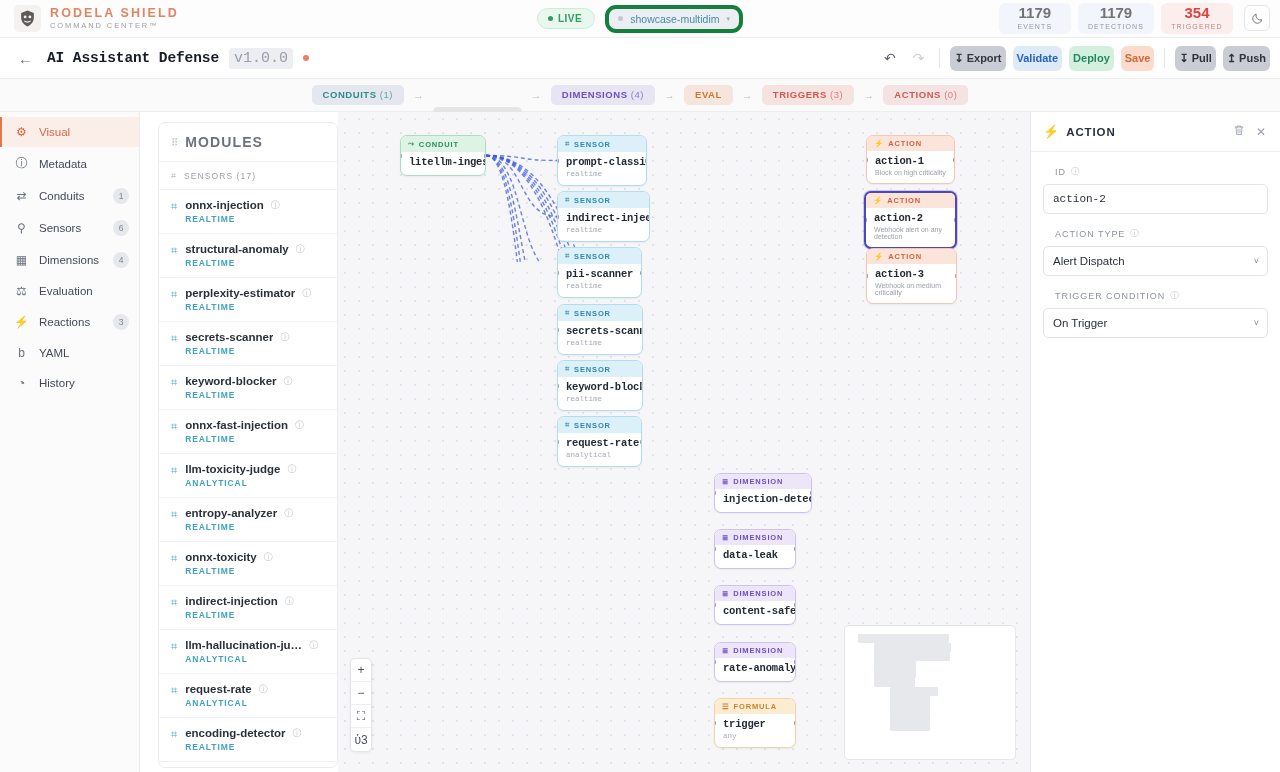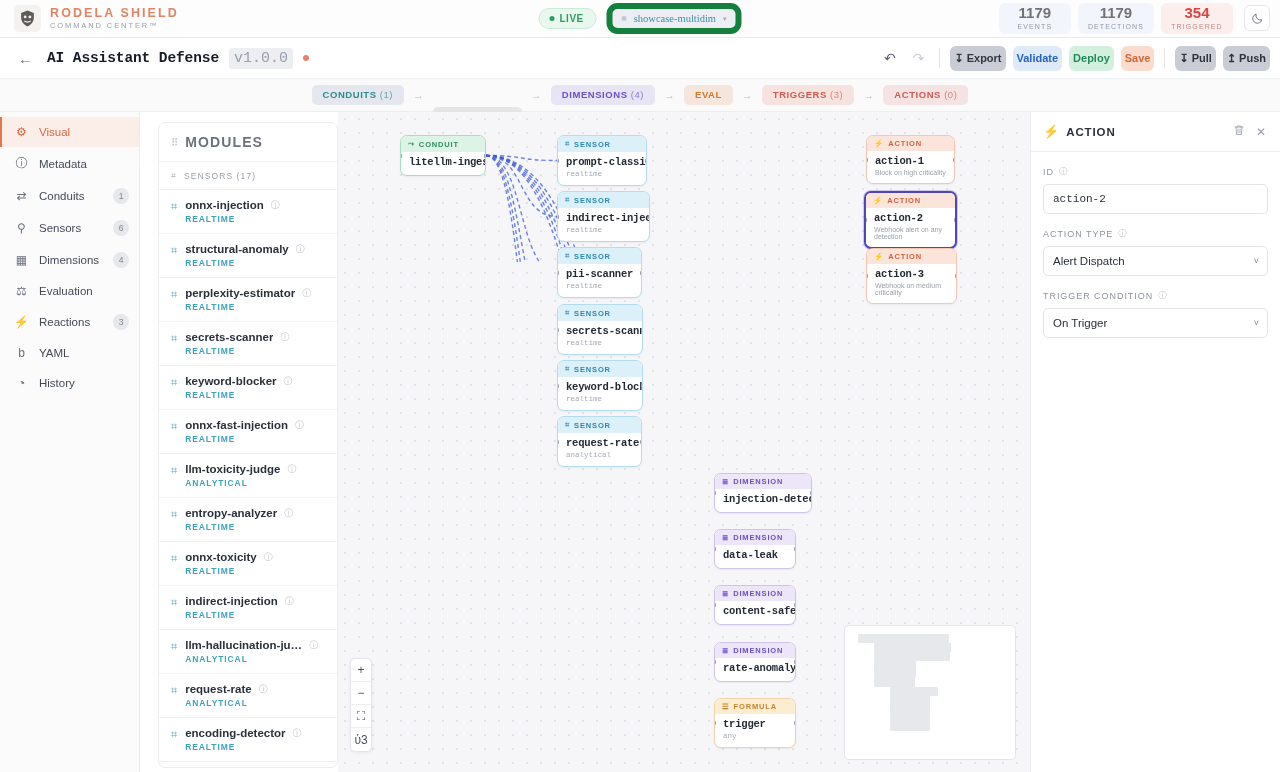--- a/index.html
+++ b/index.html
@@ -44,23 +44,23 @@
   }
   .pill-live {
     display: flex; align-items: center; gap: 5px;
     background: #e9f8ef; border: 1px solid #cdebd9;
     color: #2f9c62; font-size: 10px; font-weight: 700; letter-spacing: .5px;
     border-radius: 11px; padding: 4px 12px 4px 10px;
   }
   .dot-live { width: 5px; height: 5px; border-radius: 50%; background: #2f9c62; }
   .pill-ws {
     display: flex; align-items: center; gap: 7px;
-    background: #eceef4; border: 6px solid #15803d;
+    background: #eceef4; border: 4px solid #15803d;
     color: #3e8ea8; font-size: 10.5px;
-    font-family: Liberation Serif, serif;
+    font-family: Liberation Sans, sans-serif;
     border-radius: 11px; padding: 4px 9px;
   }
   .dot-ws { width: 5px; height: 5px; border-radius: 50%; background: #c3c8d2; }
   .caret-ws { font-size: 7px; color: #a6acb8; }
 
   .stats { margin-left: auto; display: flex; align-items: center; gap: 7px; }
   .stat {
     min-width: 72px; border-radius: 6px; padding: 2px 10px 3px;
     text-align: center; background: #f2f5fc;
   }
@@ -259,21 +259,21 @@
     display: flex; align-items: center; gap: 7px;
     padding: 12px 12px; border-bottom: 1px solid #eef0f2;
   }
   .insp-ico { color: #e0653c; font-size: 13px; }
   .insp-title { font-size: 11.5px; font-weight: 700; letter-spacing: .9px; color: #2b313b; flex: 1; }
   .insp-act { font-size: 12px; color: #9aa0ab; cursor: pointer; padding: 0 2px; }
   .insp-body { padding: 14px 12px; }
   .field { margin-bottom: 14px; }
   .field-lbl {
     display: flex; align-items: center; gap: 5px;
-    font-size: 9px; letter-spacing: .95px; color: #8d939e; margin-bottom: 6px;
+    font-size: 9px; letter-spacing: .95px; color: #8d939e; margin-bottom: 6px; margin-left: 12px;
   }
   .field-i { font-size: 8.5px; color: #c2c7cf; }
   .input, .select {
     width: 100%; height: 30px; border: 1px solid #e1e4e9; border-radius: 5px;
     background: #fff; font-size: 11.5px; color: #2b313b; padding: 0 9px;
     font-family: "Liberation Sans", sans-serif; outline: none;
   }
   .input { font-family: "Liberation Mono", monospace; font-size: 11px; }
   .select-wrap { position: relative; }
   .select { appearance: none; -webkit-appearance: none; padding-right: 24px; cursor: pointer; }

